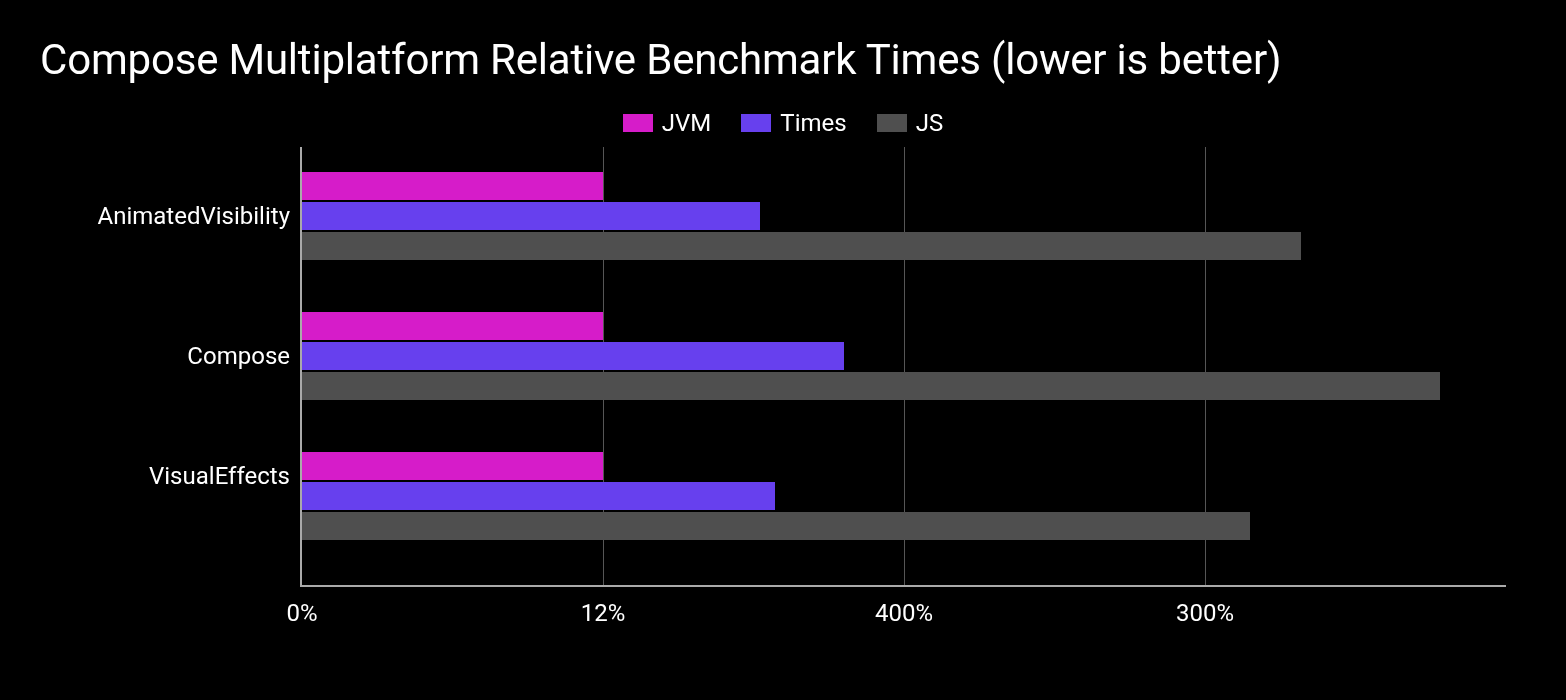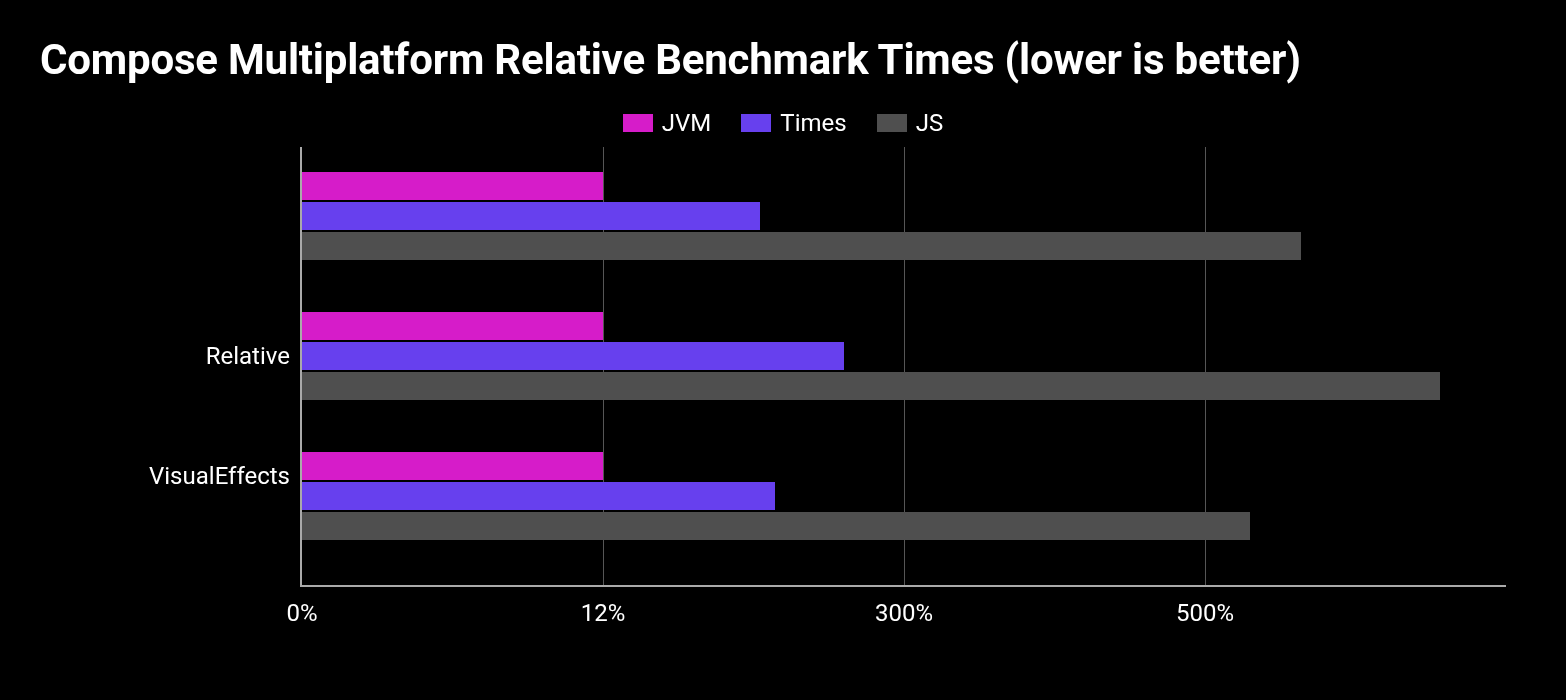--- a/index.html
+++ b/index.html
@@ -7,21 +7,21 @@
     margin: 0; padding: 0;
     background: #000;
     color: #fff;
     font-family: -apple-system, BlinkMacSystemFont, "Segoe UI", Roboto, Helvetica, Arial, sans-serif;
     width: 1566px;
     height: 700px;
     overflow: hidden;
   }
   .title {
     font-size: 42px;
-    font-weight: 700;
+    font-weight: 400;
     padding: 35px 0 0 40px;
     letter-spacing: -0.2px;
   }
   .legend {
     display: flex;
     justify-content: center;
     align-items: center;
     gap: 30px;
     margin-top: 25px;
     font-size: 24px;
@@ -96,27 +96,28 @@
     <span>JS</span>
   </div>
 </div>
 
 <div class="chart-area">
   <div class="plot" id="plot">
       <div class="tick-label" style="left: 0%;">0%</div>
       <div class="gridline" style="left: 25%;"></div>
       <div class="tick-label" style="left: 25%;">12%</div>
       <div class="gridline" style="left: 50%;"></div>
-      <div class="tick-label" style="left: 50%;">300%</div>
+      <div class="tick-label" style="left: 50%;">400%</div>
       <div class="gridline" style="left: 75%;"></div>
-      <div class="tick-label" style="left: 75%;">500%</div>
+      <div class="tick-label" style="left: 75%;">300%</div>
+      <div class="cat-label" style="top: 69px;">AnimatedVisibility</div>
       <div class="bar" style="top: 25px; height: 28px; width: 25%; background: rgb(214, 28, 201);"></div>
       <div class="bar" style="top: 55px; height: 28px; width: 38%; background: rgb(103, 64, 238);"></div>
       <div class="bar" style="top: 85px; height: 28px; width: 83%; background: rgb(79, 79, 79);"></div>
-      <div class="cat-label" style="top: 209px;">Relative</div>
+      <div class="cat-label" style="top: 209px;">Compose</div>
       <div class="bar" style="top: 165px; height: 28px; width: 25%; background: rgb(214, 28, 201);"></div>
       <div class="bar" style="top: 195px; height: 28px; width: 45%; background: rgb(103, 64, 238);"></div>
       <div class="bar" style="top: 225px; height: 28px; width: 94.5%; background: rgb(79, 79, 79);"></div>
       <div class="cat-label" style="top: 329px;">VisualEffects</div>
       <div class="bar" style="top: 305px; height: 28px; width: 25%; background: rgb(214, 28, 201);"></div>
       <div class="bar" style="top: 335px; height: 28px; width: 39.25%; background: rgb(103, 64, 238);"></div>
       <div class="bar" style="top: 365px; height: 28px; width: 78.75%; background: rgb(79, 79, 79);"></div>
     </div>
 </div>
 

